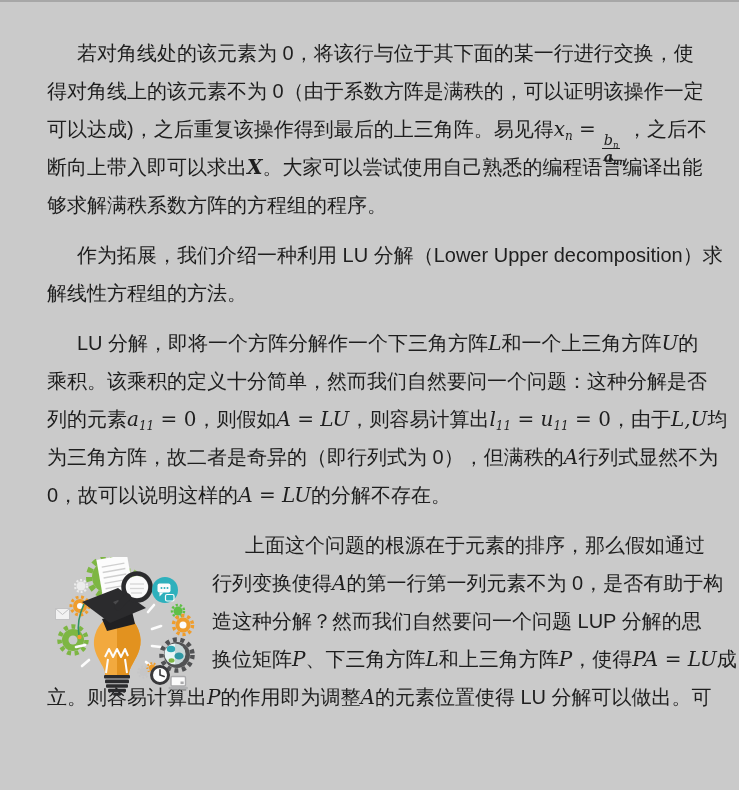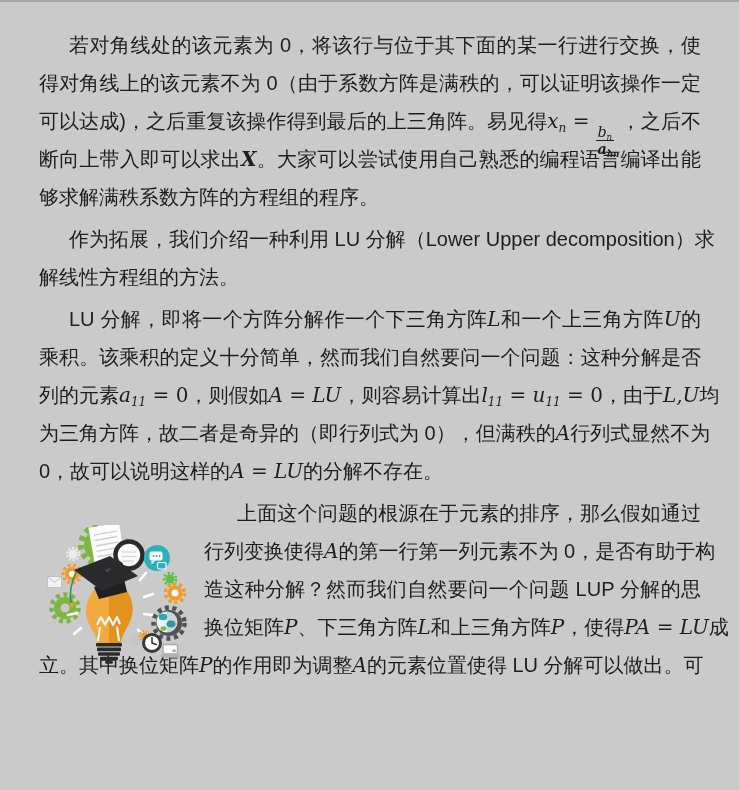--- a/index.html
+++ b/index.html
@@ -10,21 +10,21 @@
   body{width:739px;height:790px;overflow:hidden;background:var(--page-background);}
   #page{
     width:739px;height:790px;box-sizing:border-box;position:relative;
     background:var(--page-background);
     border-top:2px solid #a7a7a7;
   }
   .doc{
     padding:20px 34px 0 35px;
     width:670px;
   }
-  .para{margin:4px;}
+  .para{margin:12px;}
   .line{
     height:38px;line-height:38px;
     font-size:20px;
     color:var(--page-text_color);
     font-family:"Liberation Sans","DejaVu Sans",sans-serif;
     text-align:justify;
     text-align-last:justify;
     white-space:nowrap;
   }
   .line.short{text-align-last:left;}
@@ -198,17 +198,17 @@
         <g>
           <rect x="116" y="119.5" width="14.5" height="9.5" rx="1.2" fill="#fbfbfb" stroke="var(--c-mgray)" stroke-width="1.4"></rect>
           <rect x="125.5" y="124.5" width="3.2" height="2.6" fill="var(--c-mgray)"></rect>
           <rect x="113.5" y="129.8" width="19.5" height="2.6" rx="1.3" fill="#b0b1b3"></rect>
         </g>
       </svg>
     <div class="line first beside"><span>上面这个问题的根源在于元素的排序，那么假如通过</span></div>
         <div class="line beside"><span>行列变换使得</span><span class="m">A</span><span>的第一行第一列元素不为 0，是否有助于构</span></div>
         <div class="line beside"><span>造这种分解？然而我们自然要问一个问题 LUP 分解的思</span></div>
         <div class="line beside"><span>换位矩阵</span><span class="m">P</span><span>、下三角方阵</span><span class="m">L</span><span>和上三角方阵</span><span class="m">P</span><span>，使得</span><span class="m">PA</span><span class="mn"> = </span><span class="m">LU</span><span>成</span></div>
-        <div class="line"><span>立。其中换位矩阵</span><span class="m">P</span><span>的作用即为调整</span><span class="m">A</span><span>的元素位置使得 LU 分解可以做出。可</span></div>
+        <div class="line"><span>立。则容易计算出</span><span class="m">P</span><span>的作用即为调整</span><span class="m">A</span><span>的元素位置使得 LU 分解可以做出。可</span></div>
       </div>
 
   </div>
 </div>
 
 </body></html>

